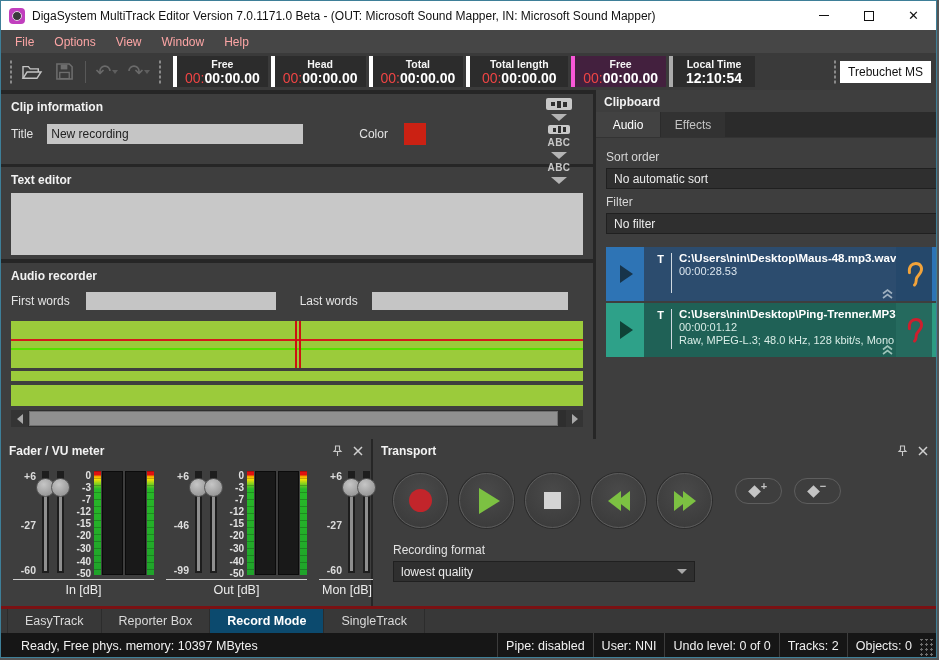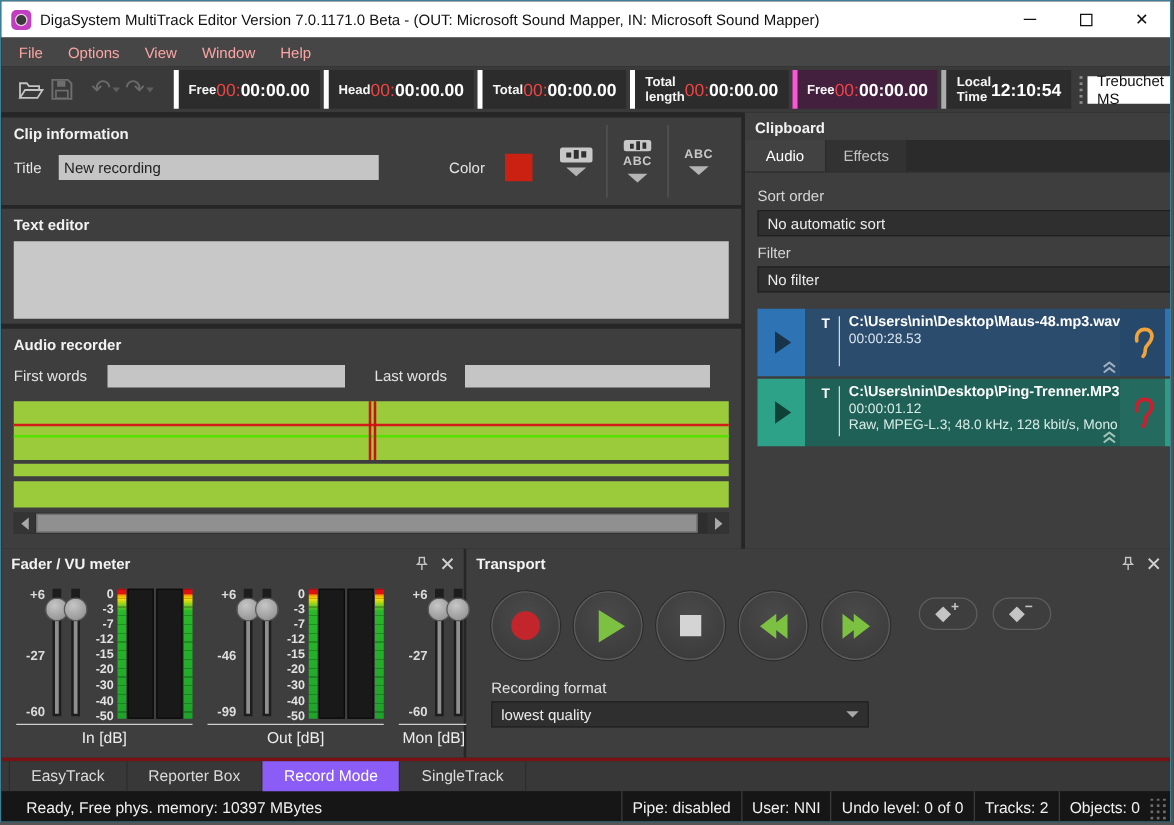--- a/index.html
+++ b/index.html
@@ -26,21 +26,21 @@
   .grip { width:4px; height:26px; margin:0 3px; background-image:radial-gradient(#8A8A8A 1px, transparent 1.1px); background-size:4px 5px; background-position:center; }
   .tbtn { width:28px; height:28px; display:flex; align-items:center; justify-content:center; margin:0 2px; }
   .tsep { width:1px; height:22px; background:#585858; margin:0 5px; }
   .arrow-glyph { font-size:19px; color:#6A6A6A; line-height:1; }
   .mini-caret { width:0; height:0; border-left:3px solid transparent; border-right:3px solid transparent; border-top:4px solid #5E5E5E; margin-left:1px; }
   .counters { display:flex; margin-left:8px; }
   .counter { display:flex; height:31px; margin-right:3px; background:#2C2C2C; }
   .counter.purple { background:#43203E; }
   .cbar { width:4px; flex:none; }
   .cbar.white { background:#FFFFFF; } .cbar.pink { background:#F957D8; } .cbar.gray { background:#ABABAB; }
-  .cbody { display:flex; flex-direction:row; align-items:center; justify-content:center; padding:0 8px; }
+  .cbody { display:flex; flex-direction:column; align-items:center; justify-content:center; padding:0 8px; }
   .clabel { font-size:10.5px; font-weight:bold; color:#F5F5F5; line-height:12px; }
   .cvalue { font-size:14px; font-weight:bold; color:#FFFFFF; line-height:16px; white-space:nowrap; }
   .cvalue .dim { color:#ef4444; font-weight:normal; }
   .c-std .cbody { min-width:88px; } .c-wide .cbody { min-width:98px; } .c-time .cbody { min-width:82px; }
   .font-combo-wrap { margin-left:auto; display:flex; align-items:center; }
   .font-combo { background:#FFFFFF; color:#111; font-size:12px; padding:2px 8px; min-width:84px; height:22px; display:flex; align-items:center; }
 
   
   .content-top { display:flex; height:349px; background:#262626; }
   .left-col { width:592px; flex:none; display:flex; flex-direction:column; background:#262626; }
@@ -51,21 +51,21 @@
   .panel-bar { display:flex; align-items:center; padding:5px 8px 3px 8px; }
   .panel-bar .hicons { margin-left:auto; display:flex; gap:10px; align-items:center; }
 
   
   .clip-panel { height:70px; margin-top:4px; padding:6px 10px; position:relative; }
   .clip-row { display:flex; align-items:center; margin-top:9px; }
   .flabel { font-size:12px; color:#E4E4E4; }
   .text-input { background:#C5C5C5; border:none; color:#222; font-size:12px; height:20px; padding:0 4px; }
   .clip-title-input { width:256px; margin-left:14px; }
   .color-swatch { width:22px; height:22px; background:#CB2113; margin-left:16px; }
-  .dd-group { position:absolute; right:10px; top:4px; bottom:4px; display:flex; align-items:stretch; }
+  .dd-group { position:absolute; right:10px; top:4px; bottom:4px; display:flex; align-items:stretch;flex-direction:column; }
   .dd-sep { width:1px; background:#585858; margin:2px 0; }
   .dd-btn { width:48px; display:flex; flex-direction:column; align-items:center; justify-content:center; gap:4px; }
   .wf-icon { width:26px; height:12px; background:#C8C8C8; border-radius:2px; display:flex; align-items:center; justify-content:center; gap:2px; }
   .wf-icon i { display:block; width:4px; background:#2F2F2F; }
   .wf-icon i:nth-child(1){height:4px;} .wf-icon i:nth-child(2){height:7px;} .wf-icon i:nth-child(3){height:5px;}
   .wf-icon.small { width:22px; height:9px; }
   .wf-icon.small i { width:3px; }
   .abc-label { font-size:10px; font-weight:bold; color:#C8C8C8; letter-spacing:0.5px; line-height:10px; }
   .dd-caret { width:0; height:0; border-left:8px solid transparent; border-right:8px solid transparent; border-top:7px solid #B4B4B4; }
 
@@ -165,21 +165,21 @@
   .diamond { width:9px; height:9px; background:#C4C4C4; transform:rotate(45deg); }
   .pill-sign { font-size:11px; font-weight:bold; color:#C4C4C4; margin:-10px 0 0 2px; line-height:10px; }
   .tp-label { font-size:12px; color:#E2E2E2; margin-top:15px; }
   .tp-combo { width:302px; }
 
   
   .red-sep { height:3px; background:#7A1113; }
   .tabbar { height:24px; background:#383838; display:flex; align-items:stretch; padding-left:6px; }
   .btab { display:flex; align-items:center; padding:0 17px; font-size:12.5px; color:#DADADA; border-right:1px solid #2C2C2C; }
   .btab:first-child { border-left:1px solid #2C2C2C; }
-  .btab.active { background:#8b5cf6; color:#FFFFFF; font-weight:normal; }
+  .btab.active { background:#0c4a6e; color:#FFFFFF; font-weight:bold; }
   .statusbar { height:26px; background:#161616; display:flex; align-items:center; color:#F0F0F0; font-size:12.5px; }
   .st-left { padding-left:20px; }
   .st-right { margin-left:auto; display:flex; align-items:stretch; height:100%; }
   .st-item { display:flex; align-items:center; padding:0 8px; border-left:1px solid #3C3C3C; }
   .st-grip { width:14px; background-image:radial-gradient(#6E6E6E 1px, transparent 1.1px); background-size:5px 5px; background-position:bottom right; margin:6px 2px 2px 0; }
 </style>
 </head>
 <body>
 
 <div class="window">

